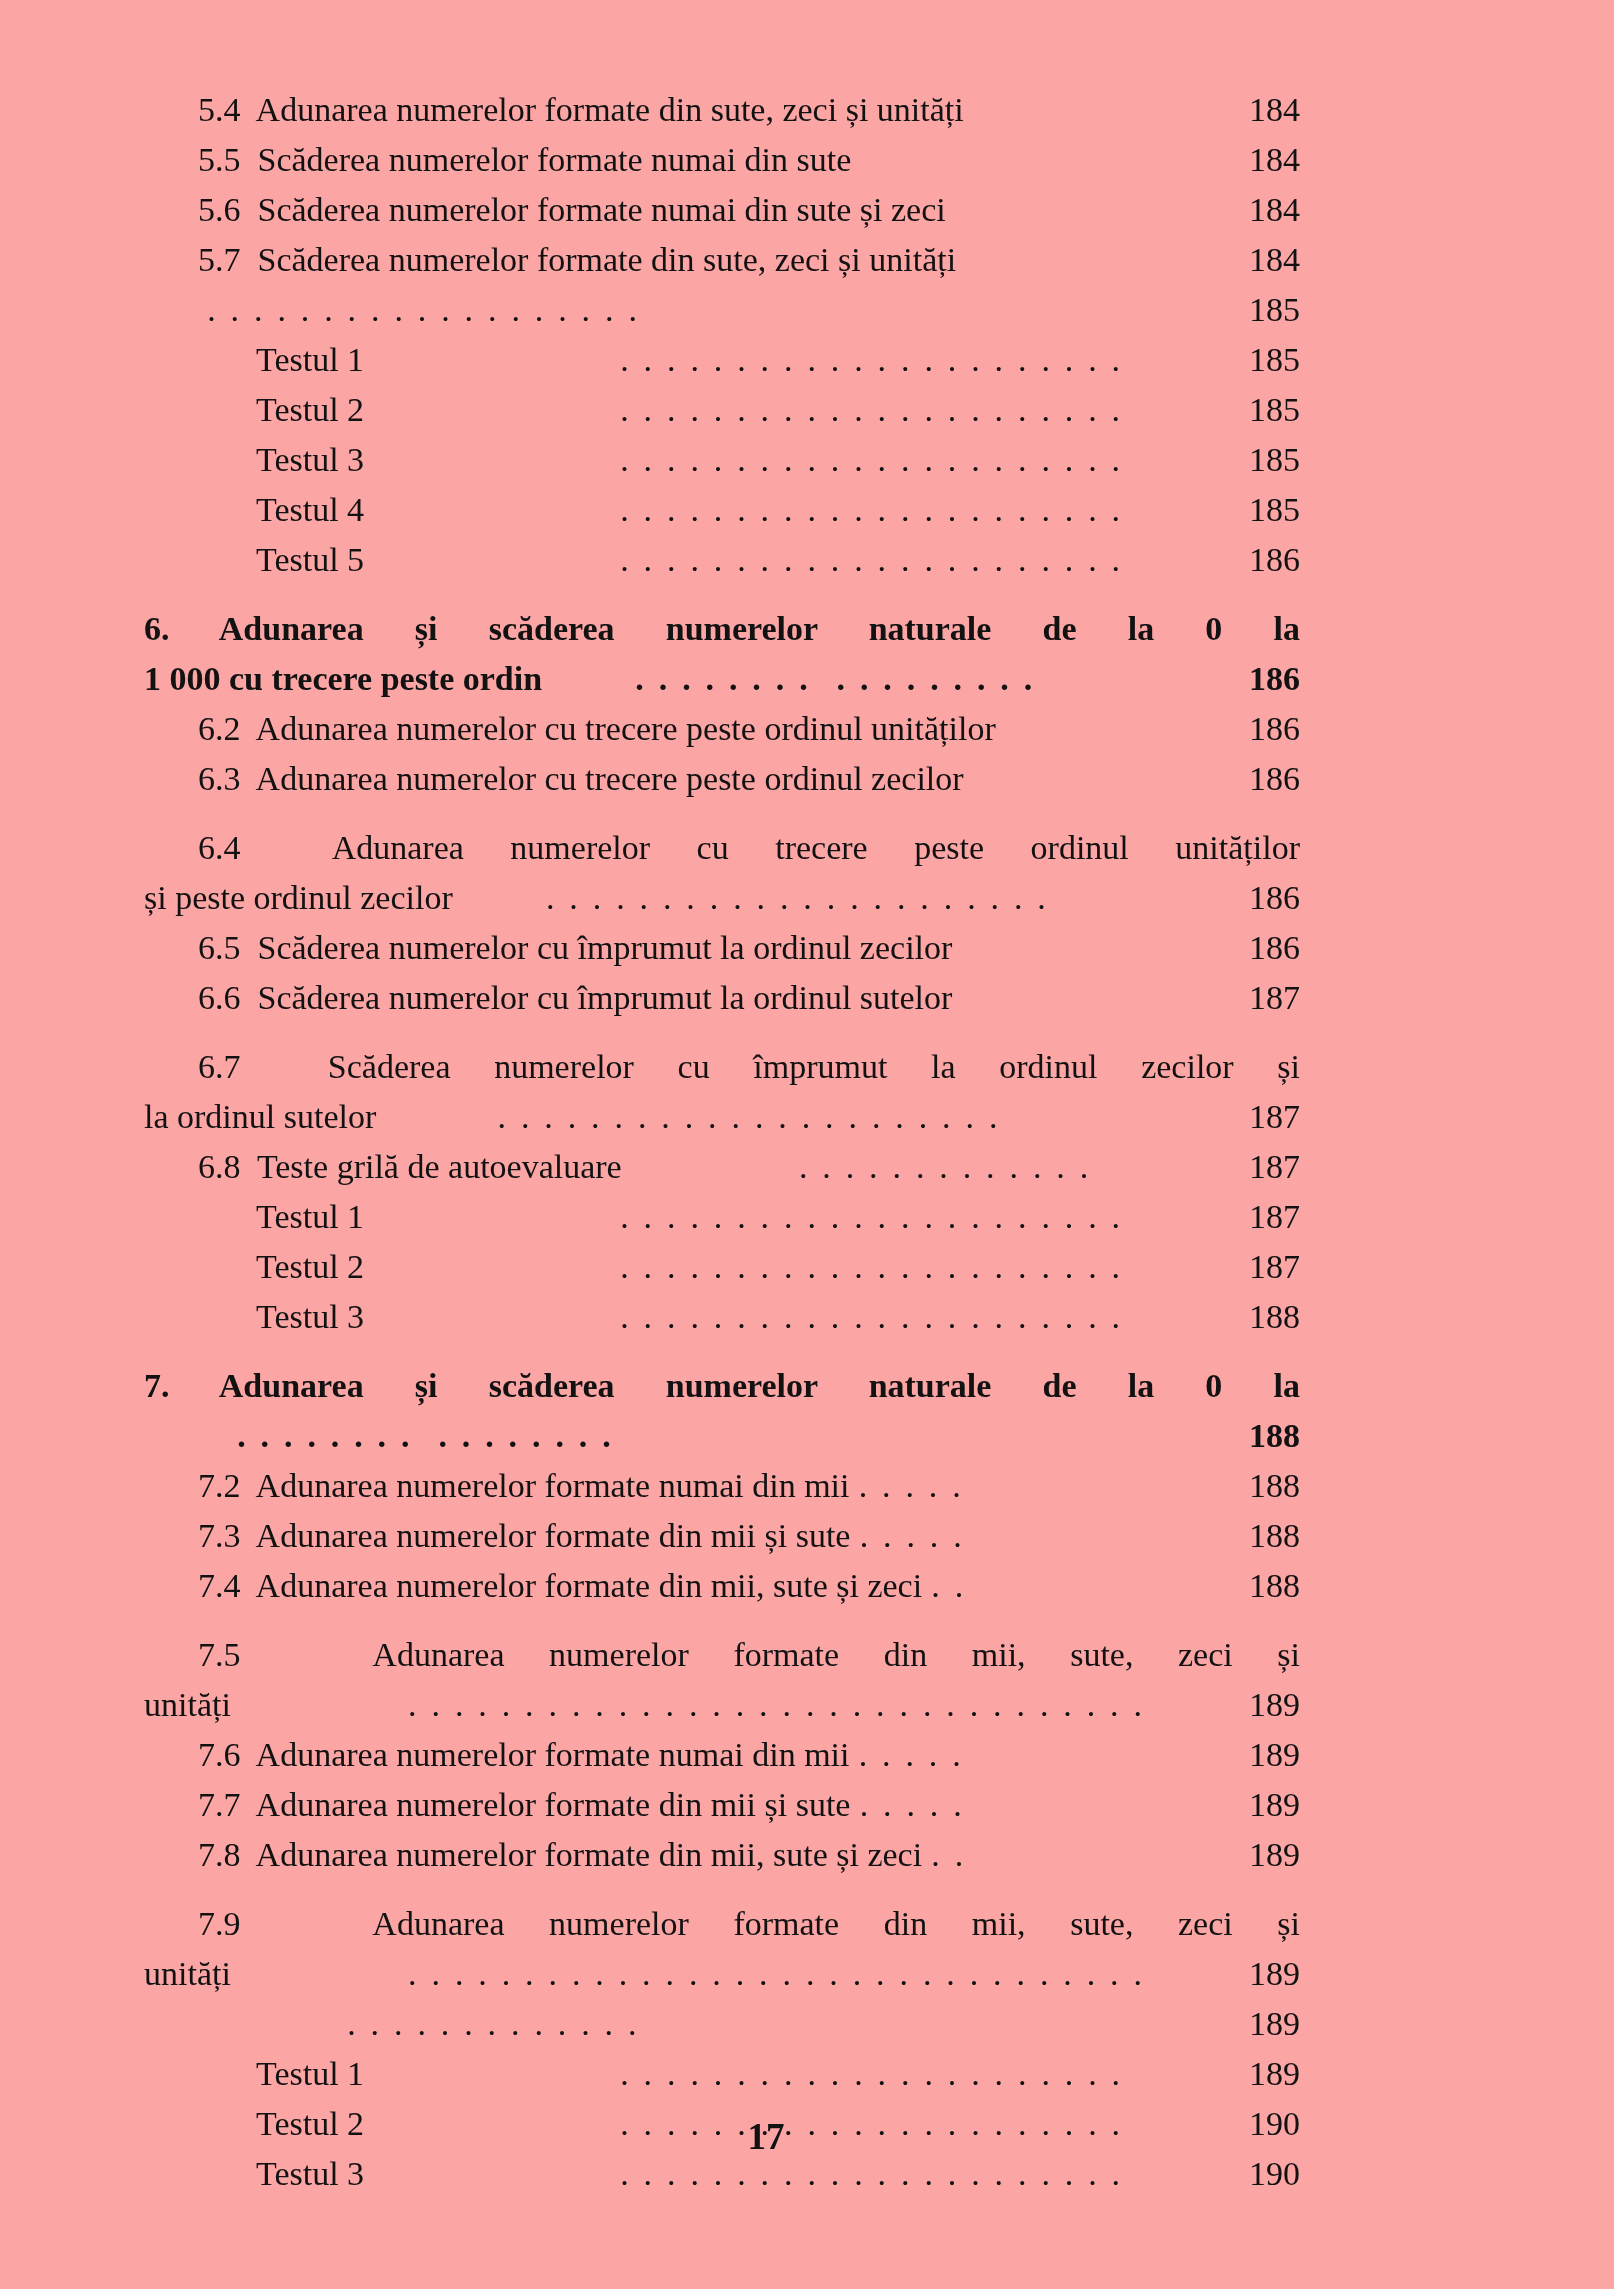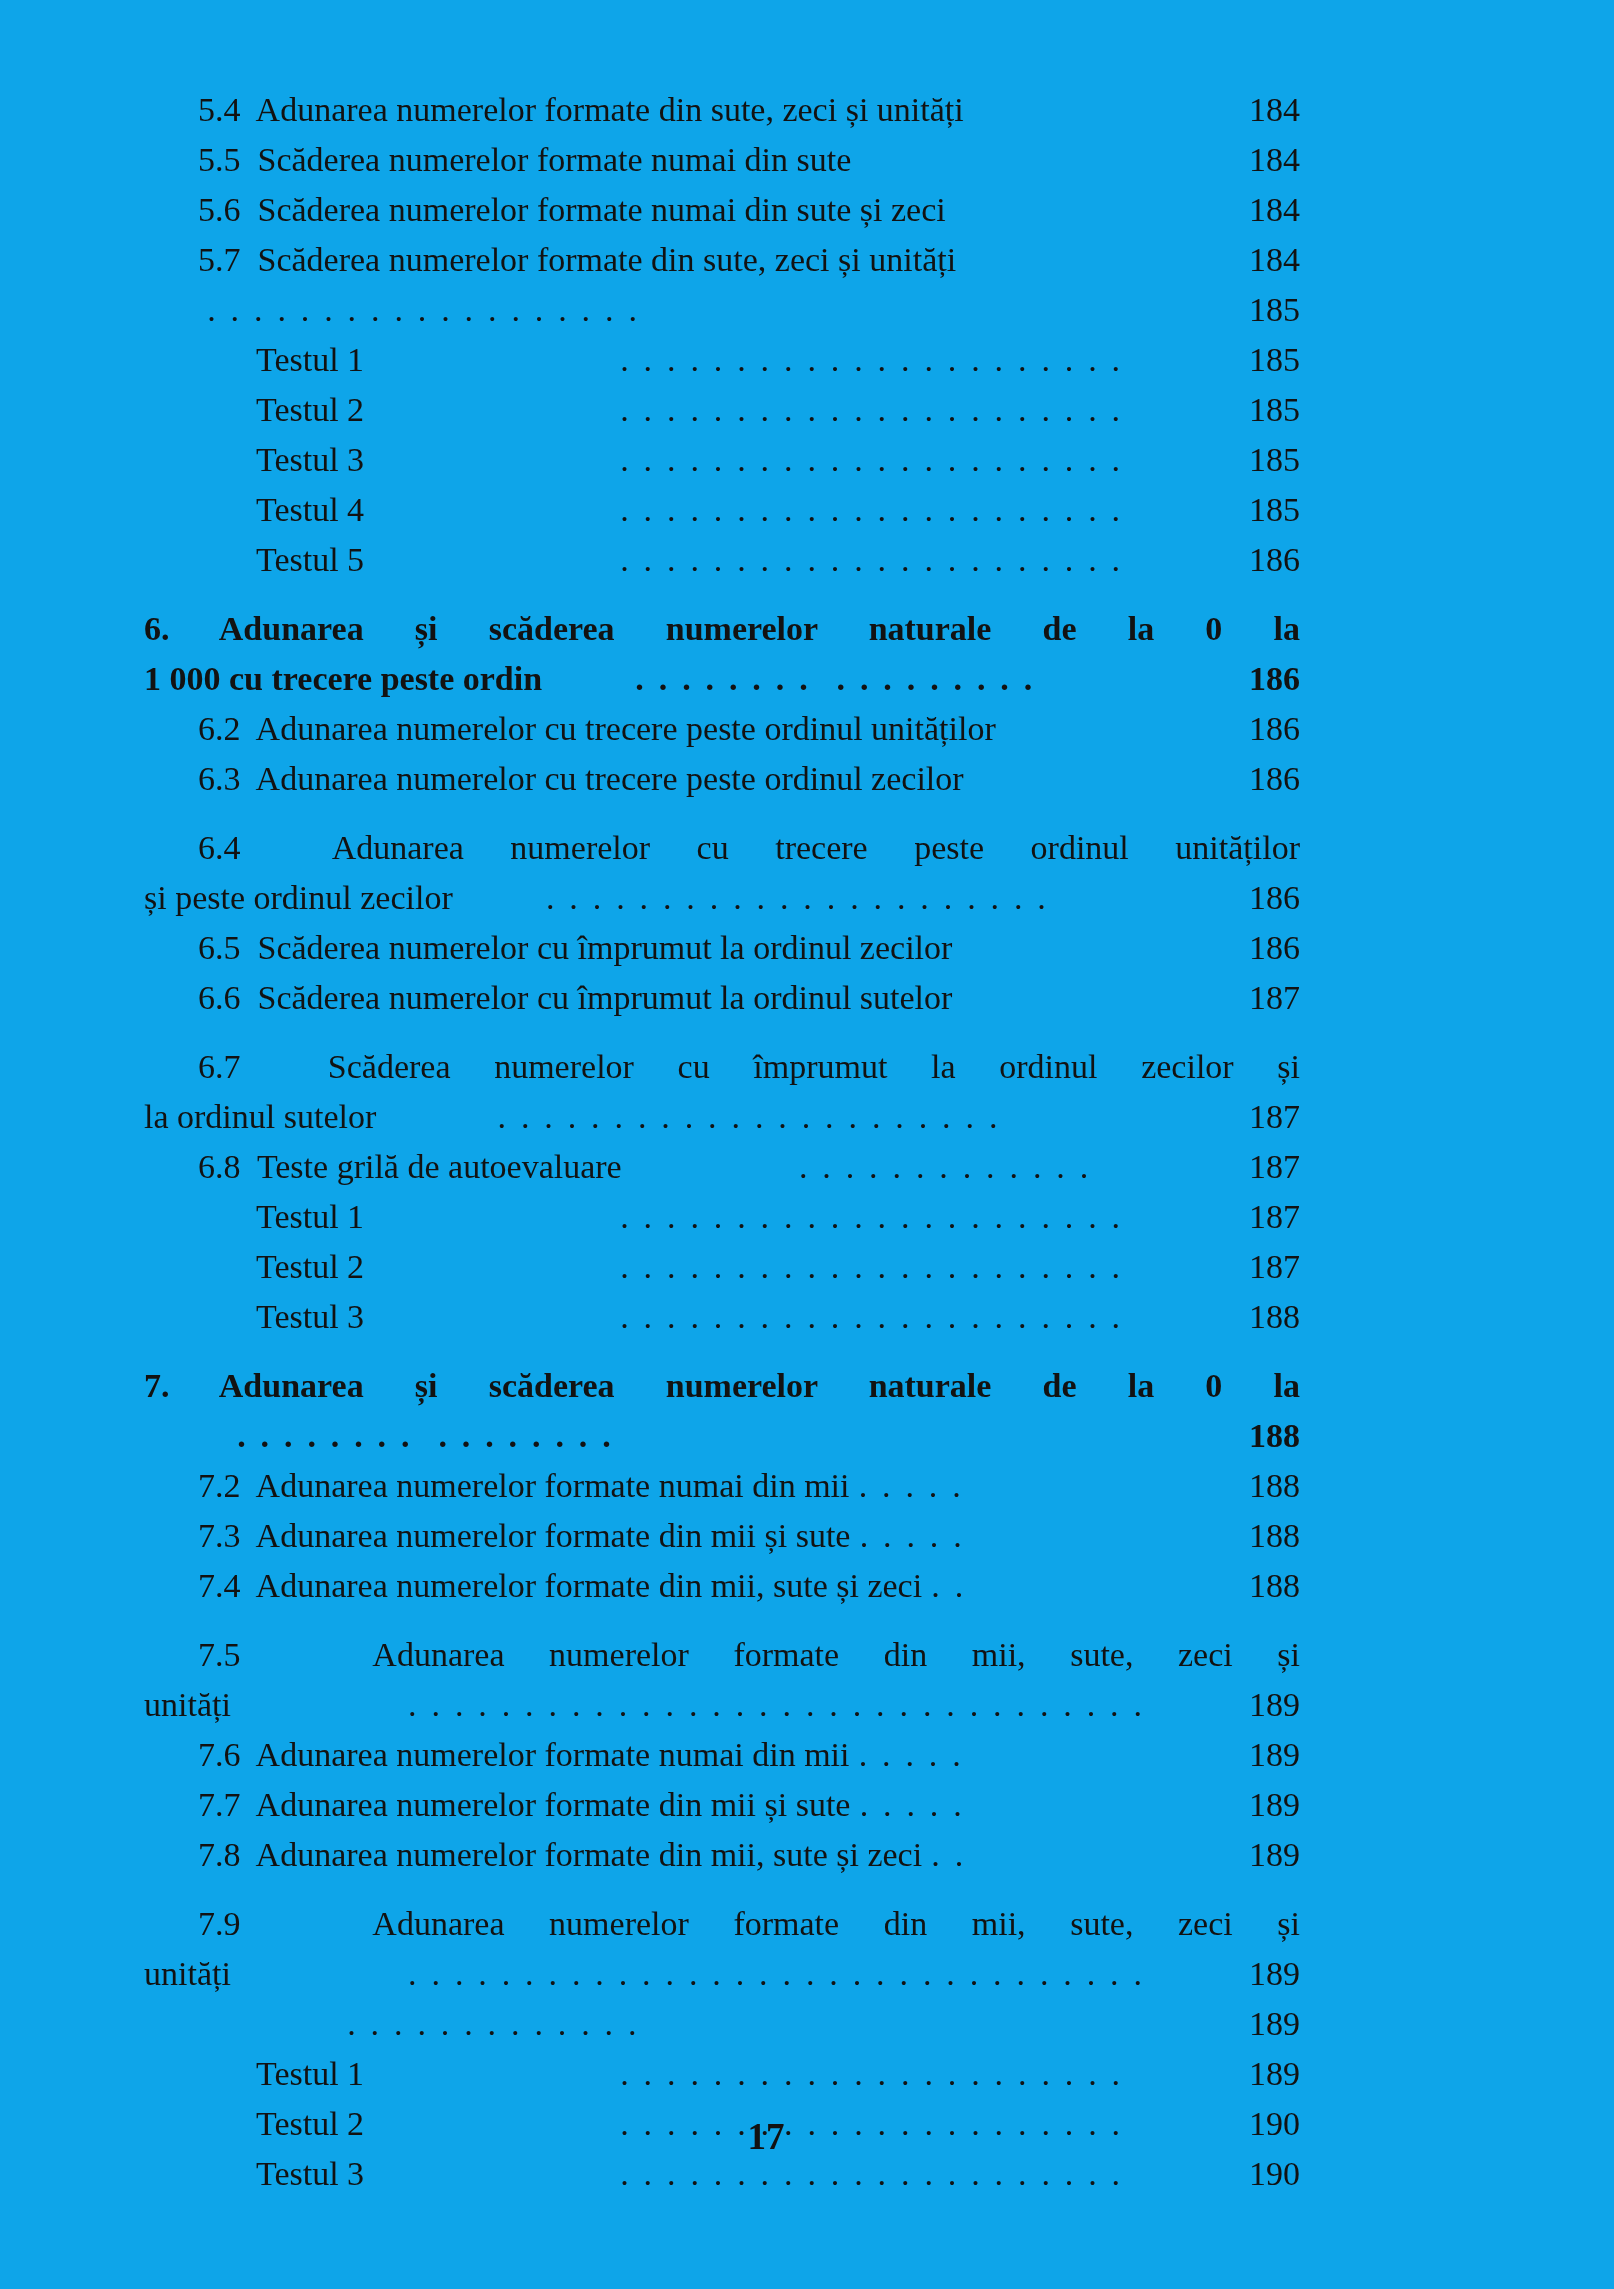--- a/index.html
+++ b/index.html
@@ -3,21 +3,21 @@
 <meta charset="utf-8">
 <style>
   * { margin: 0; padding: 0; box-sizing: border-box; }
   html, body { background: #e8e8e8; }
   body { font-family: "Liberation Serif", serif; color: #121212; }
 
   .page {
     position: relative;
     width: 1614px;
     height: 2290px;
-    background: #0ea5e9;
+    background: #fca5a5;
     margin: 0 auto;
     overflow: hidden;
   }
 
   .toc {
     position: absolute;
     left: 144px;
     top: 85px;
     width: 1156px;
   }

